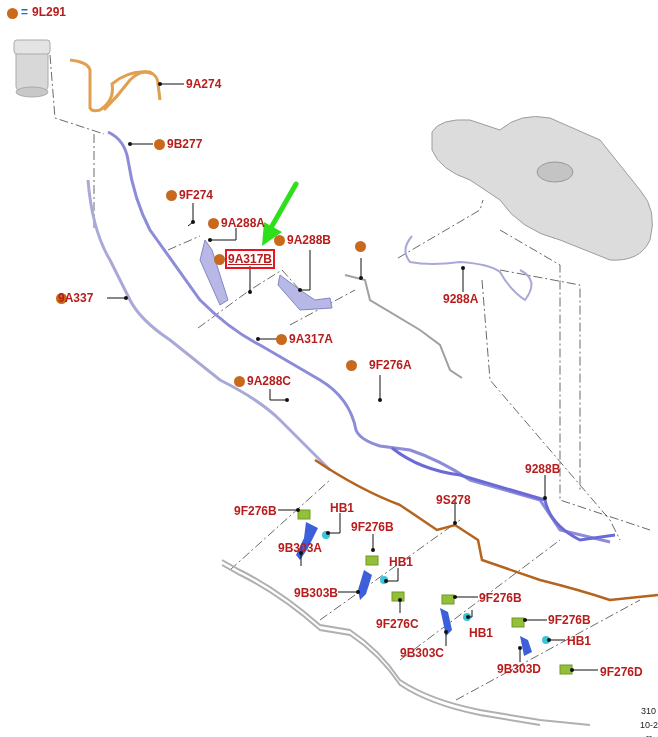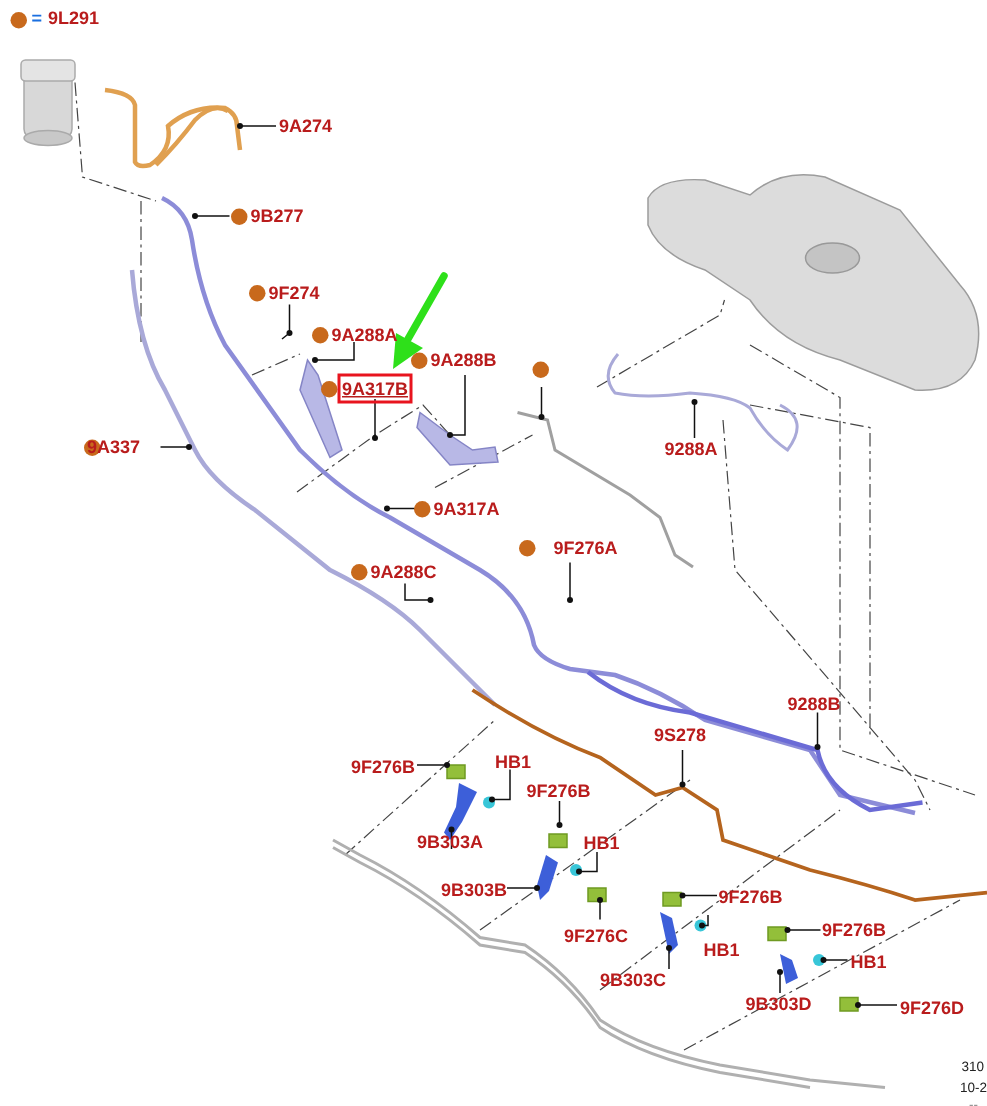--- a/index.html
+++ b/index.html
@@ -191,25 +191,25 @@
 
 <span class="lbl" style="left:443px;top:292px;">9288A</span>
 
 <span class="dot" style="left:346px;top:360px;"></span>
 <span class="lbl" style="left:359px;top:358px;margin-left:10px;">9F276A</span>
 
 <span class="dot" style="left:234px;top:376px;"></span>
 <span class="lbl" style="left:247px;top:374px;">9A288C</span>
 
 <span class="lbl" style="left:525px;top:462px;">9288B</span>
-<span class="lbl" style="left:436px;top:483px;">9S278</span>
+<span class="lbl" style="left:436px;top:493px;">9S278</span>
 
 <span class="lbl" style="left:234px;top:504px;">9F276B</span>
 <span class="lbl" style="left:330px;top:501px;">HB1</span>
-<span class="lbl" style="left:278px;top:554px;text-align:center;">9B303A</span>
+<span class="lbl" style="left:278px;top:541px;text-align:center;">9B303A</span>
 
 <span class="lbl" style="left:351px;top:520px;">9F276B</span>
 <span class="lbl" style="left:389px;top:555px;">HB1</span>
 <span class="lbl" style="left:294px;top:586px;">9B303B</span>
 
 <span class="lbl" style="left:376px;top:617px;">9F276C</span>
 
 <span class="lbl" style="left:479px;top:591px;">9F276B</span>
 <span class="lbl" style="left:469px;top:626px;">HB1</span>
 <span class="lbl" style="left:400px;top:646px;">9B303C</span>

